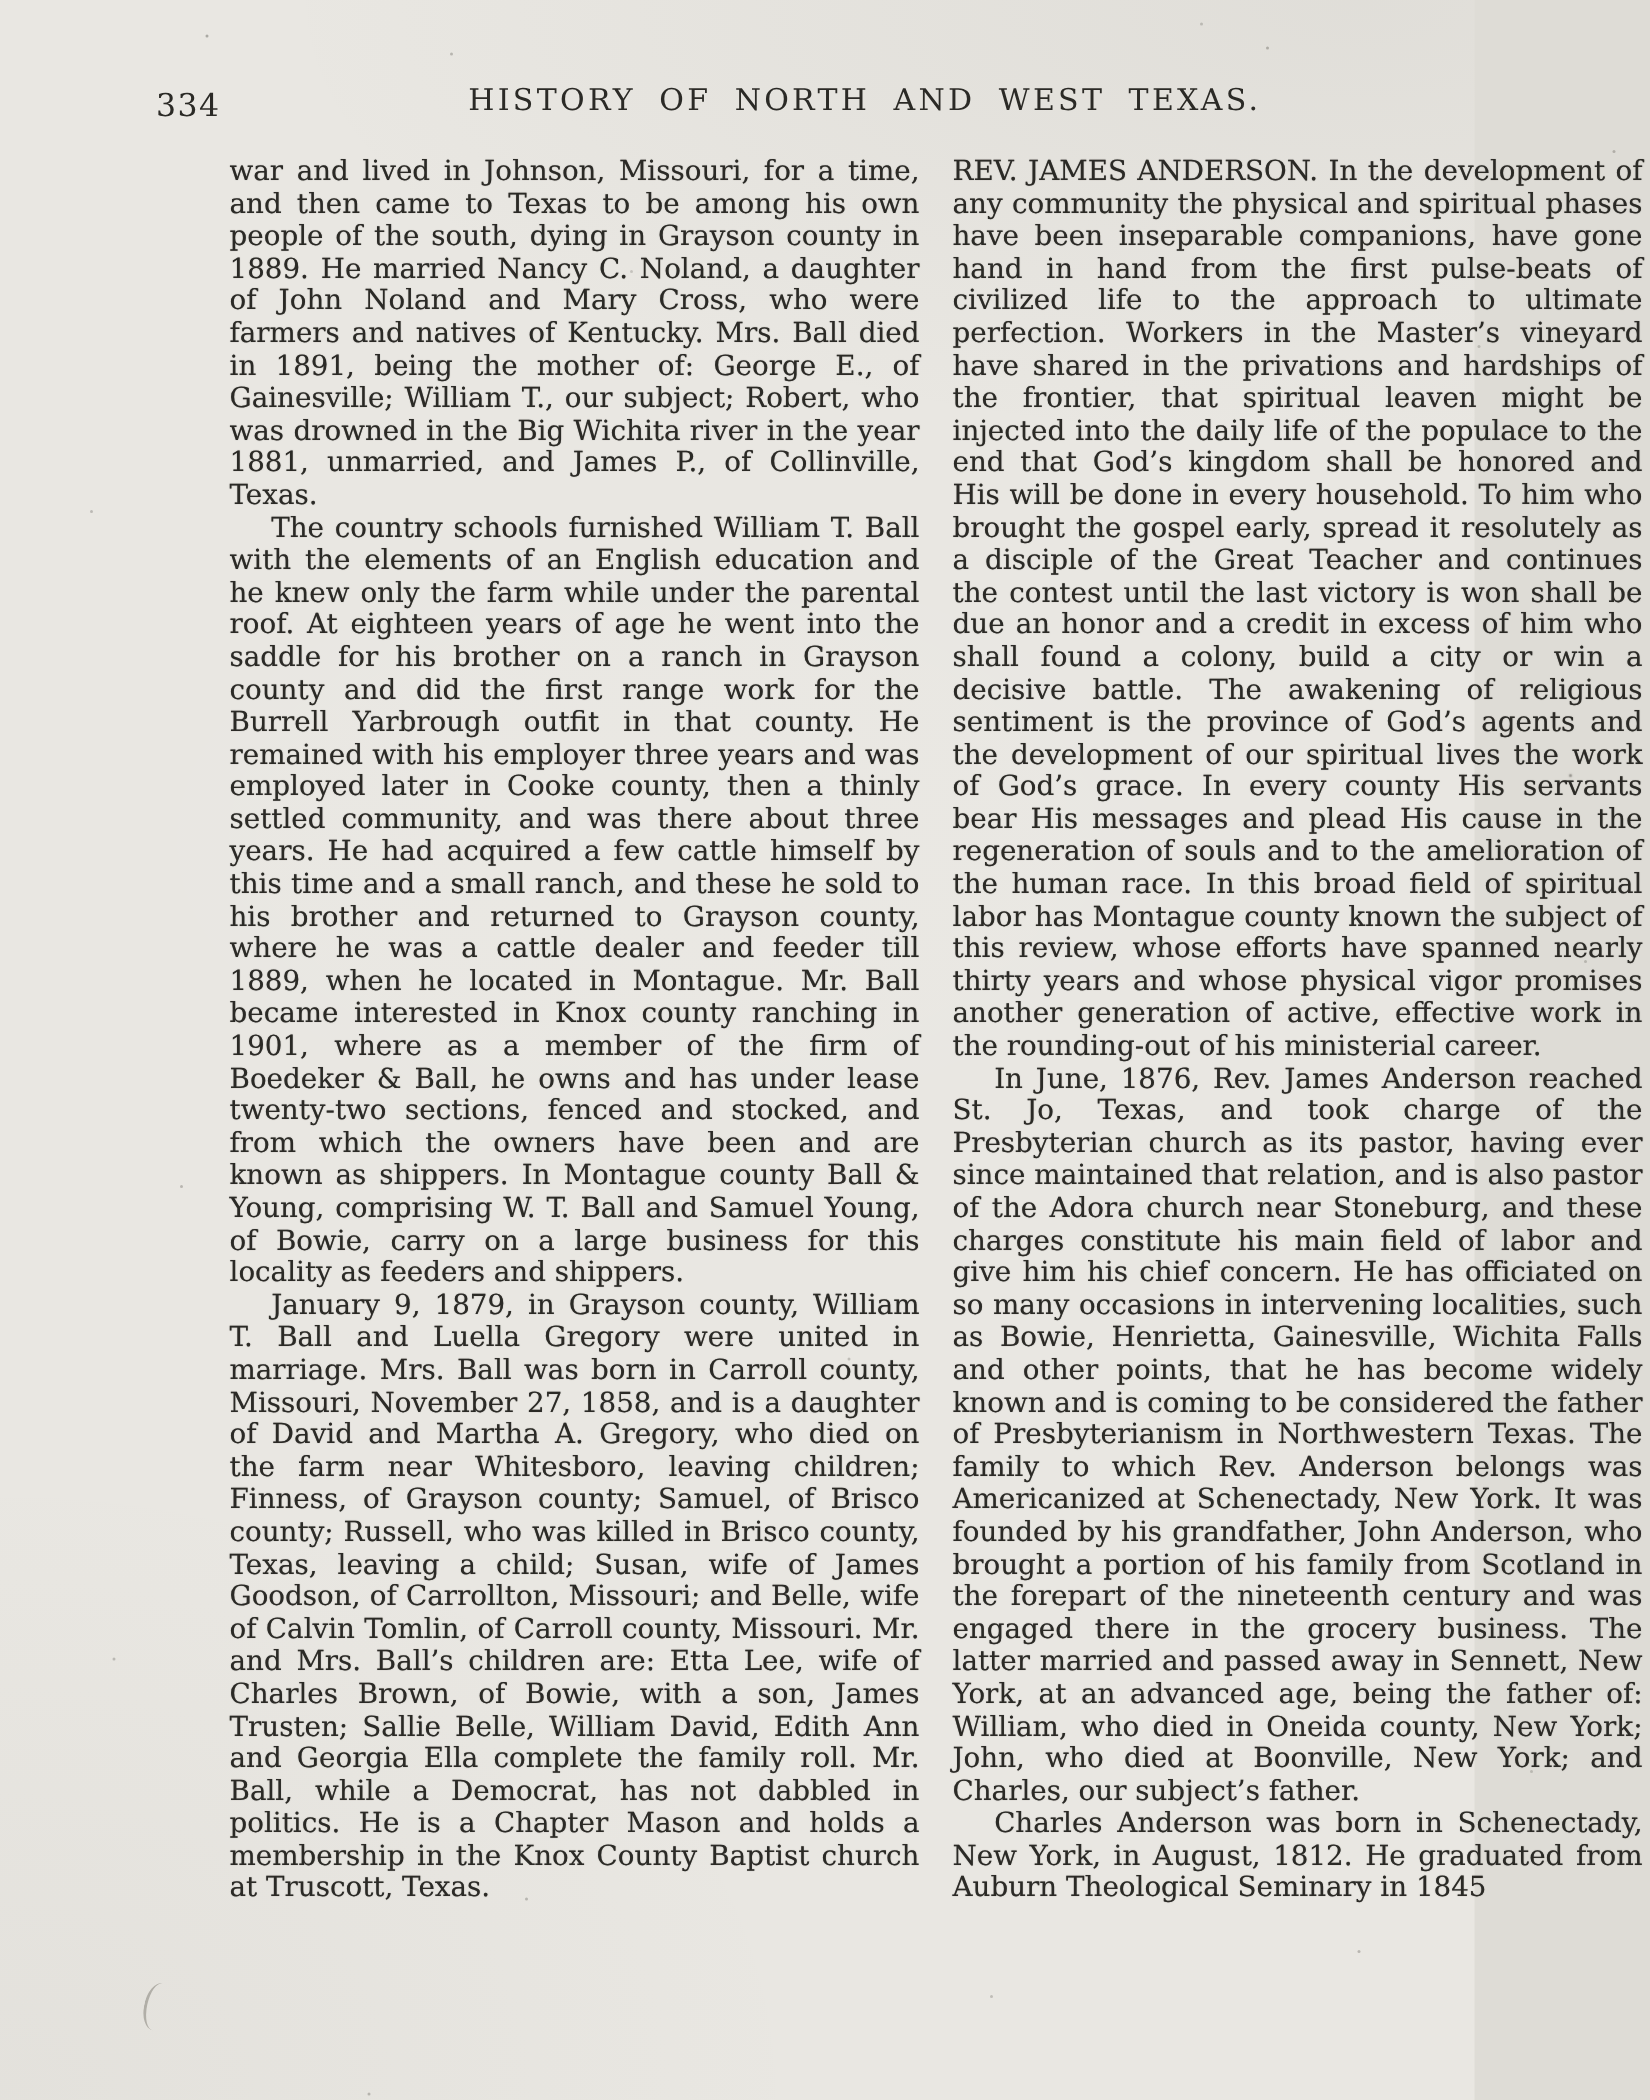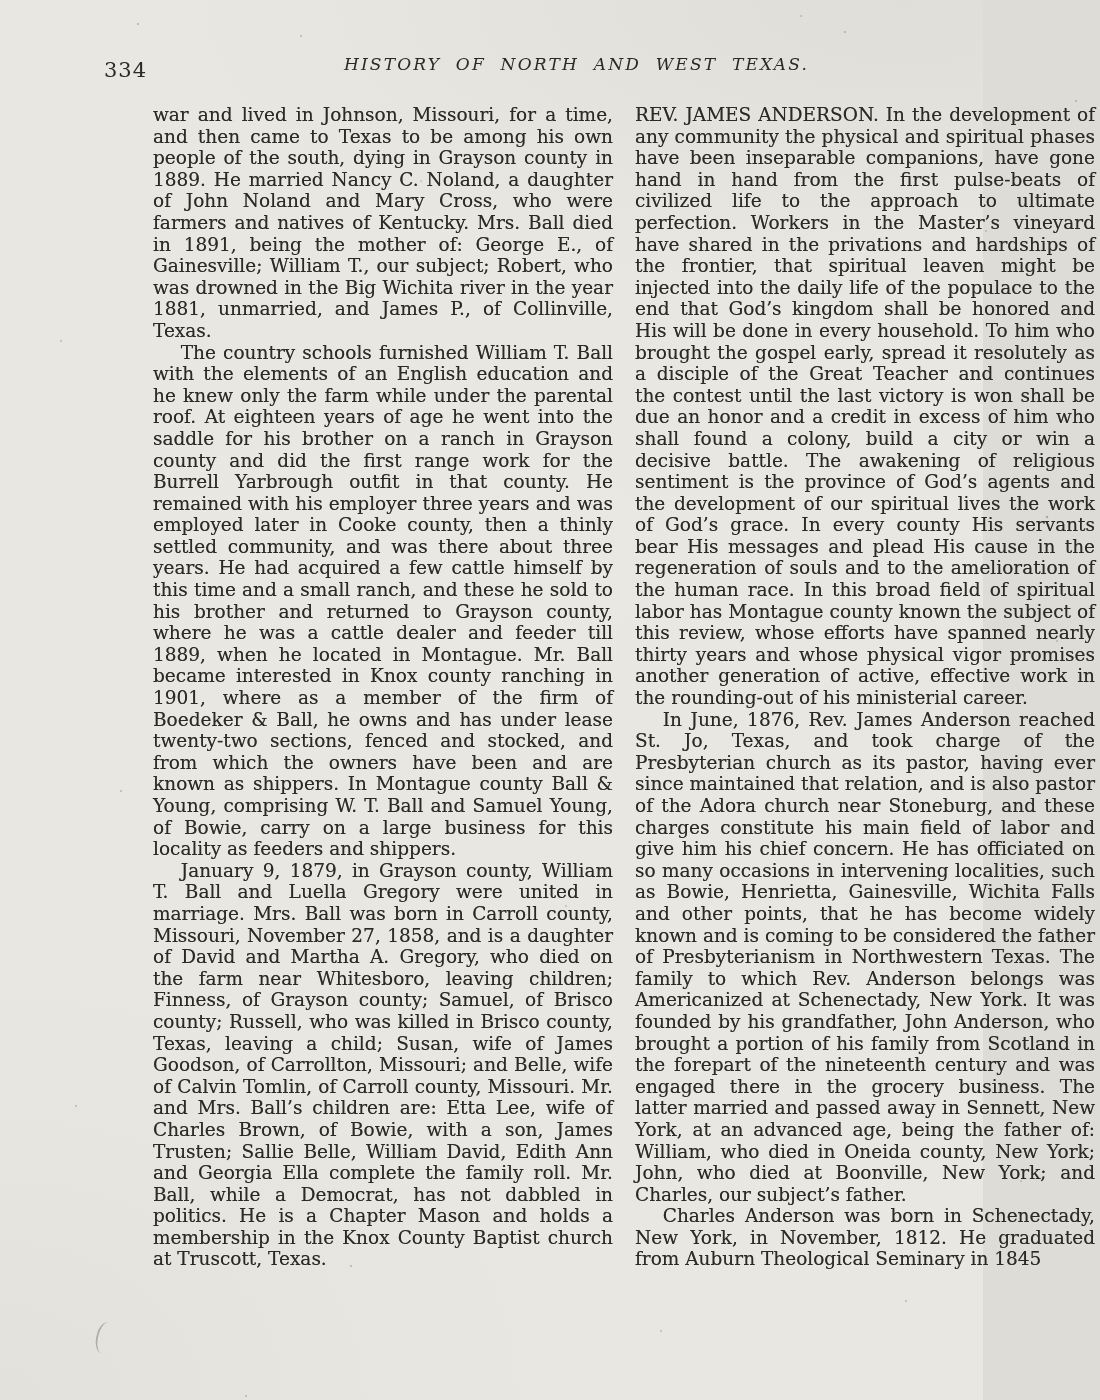--- a/index.html
+++ b/index.html
@@ -32,26 +32,25 @@
     font-size: 21px;
     letter-spacing: 1px;
   }
   .running-head {
     position: absolute;
     left: 105px;
     top: 54px;
     width: 943px;
     margin: 0;
     text-align: center;
-    font-size: 17px;
+    font-size: 20px;
     font-weight: normal;
     letter-spacing: 2.2px;
     word-spacing: 7px;
     white-space: nowrap;
-    font-style: italic;
   }
   .columns {
     position: absolute;
     left: 105px;
     top: 104px;
     width: 943px;
     display: flex;
     gap: 22px;
     margin-left: 48px;
   }
@@ -123,20 +122,20 @@
   <main class="columns">
     <section class="column">
       <p class="no-indent">war and lived in Johnson, Missouri, for a time, and then came to Texas to be among his own people of the south, dying in Grayson county in 1889. He married Nancy C. Noland, a daughter of John Noland and Mary Cross, who were farmers and natives of Kentucky. Mrs. Ball died in 1891, being the mother of: George E., of Gainesville; William T., our subject; Robert, who was drowned in the Big Wichita river in the year 1881, unmarried, and James P., of Collinville, Texas.</p>
       <p>The country schools furnished William T. Ball with the elements of an English education and he knew only the farm while under the parental roof. At eighteen years of age he went into the saddle for his brother on a ranch in Grayson county and did the first range work for the Burrell Yarbrough outfit in that county. He remained with his employer three years and was employed later in Cooke county, then a thinly settled community, and was there about three years. He had acquired a few cattle himself by this time and a small ranch, and these he sold to his brother and returned to Grayson county, where he was a cattle dealer and feeder till 1889, when he located in Montague. Mr. Ball became interested in Knox county ranching in 1901, where as a member of the firm of Boedeker &amp; Ball, he owns and has under lease twenty-two sections, fenced and stocked, and from which the owners have been and are known as shippers. In Montague county Ball &amp; Young, comprising W. T. Ball and Samuel Young, of Bowie, carry on a large business for this locality as feeders and shippers.</p>
       <p>January 9, 1879, in Grayson county, William T. Ball and Luella Gregory were united in marriage. Mrs. Ball was born in Carroll county, Missouri, November 27, 1858, and is a daughter of David and Martha A. Gregory, who died on the farm near Whitesboro, leaving children; Finness, of Grayson county; Samuel, of Brisco county; Russell, who was killed in Brisco county, Texas, leaving a child; Susan, wife of James Goodson, of Carrollton, Missouri; and Belle, wife of Calvin Tomlin, of Carroll county, Missouri. Mr. and Mrs. Ball’s children are: Etta Lee, wife of Charles Brown, of Bowie, with a son, James Trusten; Sallie Belle, William David, Edith Ann and Georgia Ella complete the family roll. Mr. Ball, while a Democrat, has not dabbled in politics. He is a Chapter Mason and holds a membership in the Knox County Baptist church at Truscott, Texas.</p>
     </section>
 
     <section class="column">
       <p class="no-indent">REV. JAMES ANDERSON. In the development of any community the physical and spiritual phases have been inseparable companions, have gone hand in hand from the first pulse-beats of civilized life to the approach to ultimate perfection. Workers in the Master’s vineyard have shared in the privations and hardships of the frontier, that spiritual leaven might be injected into the daily life of the populace to the end that God’s kingdom shall be honored and His will be done in every household. To him who brought the gospel early, spread it resolutely as a disciple of the Great Teacher and continues the contest until the last victory is won shall be due an honor and a credit in excess of him who shall found a colony, build a city or win a decisive battle. The awakening of religious sentiment is the province of God’s agents and the development of our spiritual lives the work of God’s grace. In every county His servants bear His messages and plead His cause in the regeneration of souls and to the amelioration of the human race. In this broad field of spiritual labor has Montague county known the subject of this review, whose efforts have spanned nearly thirty years and whose physical vigor promises another generation of active, effective work in the rounding-out of his ministerial career.</p>
       <p>In June, 1876, Rev. James Anderson reached St. Jo, Texas, and took charge of the Presbyterian church as its pastor, having ever since maintained that relation, and is also pastor of the Adora church near Stoneburg, and these charges constitute his main field of labor and give him his chief concern. He has officiated on so many occasions in intervening localities, such as Bowie, Henrietta, Gainesville, Wichita Falls and other points, that he has become widely known and is coming to be considered the father of Presbyterianism in Northwestern Texas. The family to which Rev. Anderson belongs was Americanized at Schenectady, New York. It was founded by his grandfather, John Anderson, who brought a portion of his family from Scotland in the forepart of the nineteenth century and was engaged there in the grocery business. The latter married and passed away in Sennett, New York, at an advanced age, being the father of: William, who died in Oneida county, New York; John, who died at Boonville, New York; and Charles, our subject’s father.</p>
-      <p>Charles Anderson was born in Schenectady, New York, in November, 1812. He graduated from Auburn Theological Seminary in 1845</p>
+      <p>Charles Anderson was born in Schenectady, New York, in August, 1812. He graduated from Auburn Theological Seminary in 1845</p>
     </section>
   </main>
 
   <div class="specks"></div>
   <div class="paper-mark"></div>
 
 </div>
 
 </body></html>

